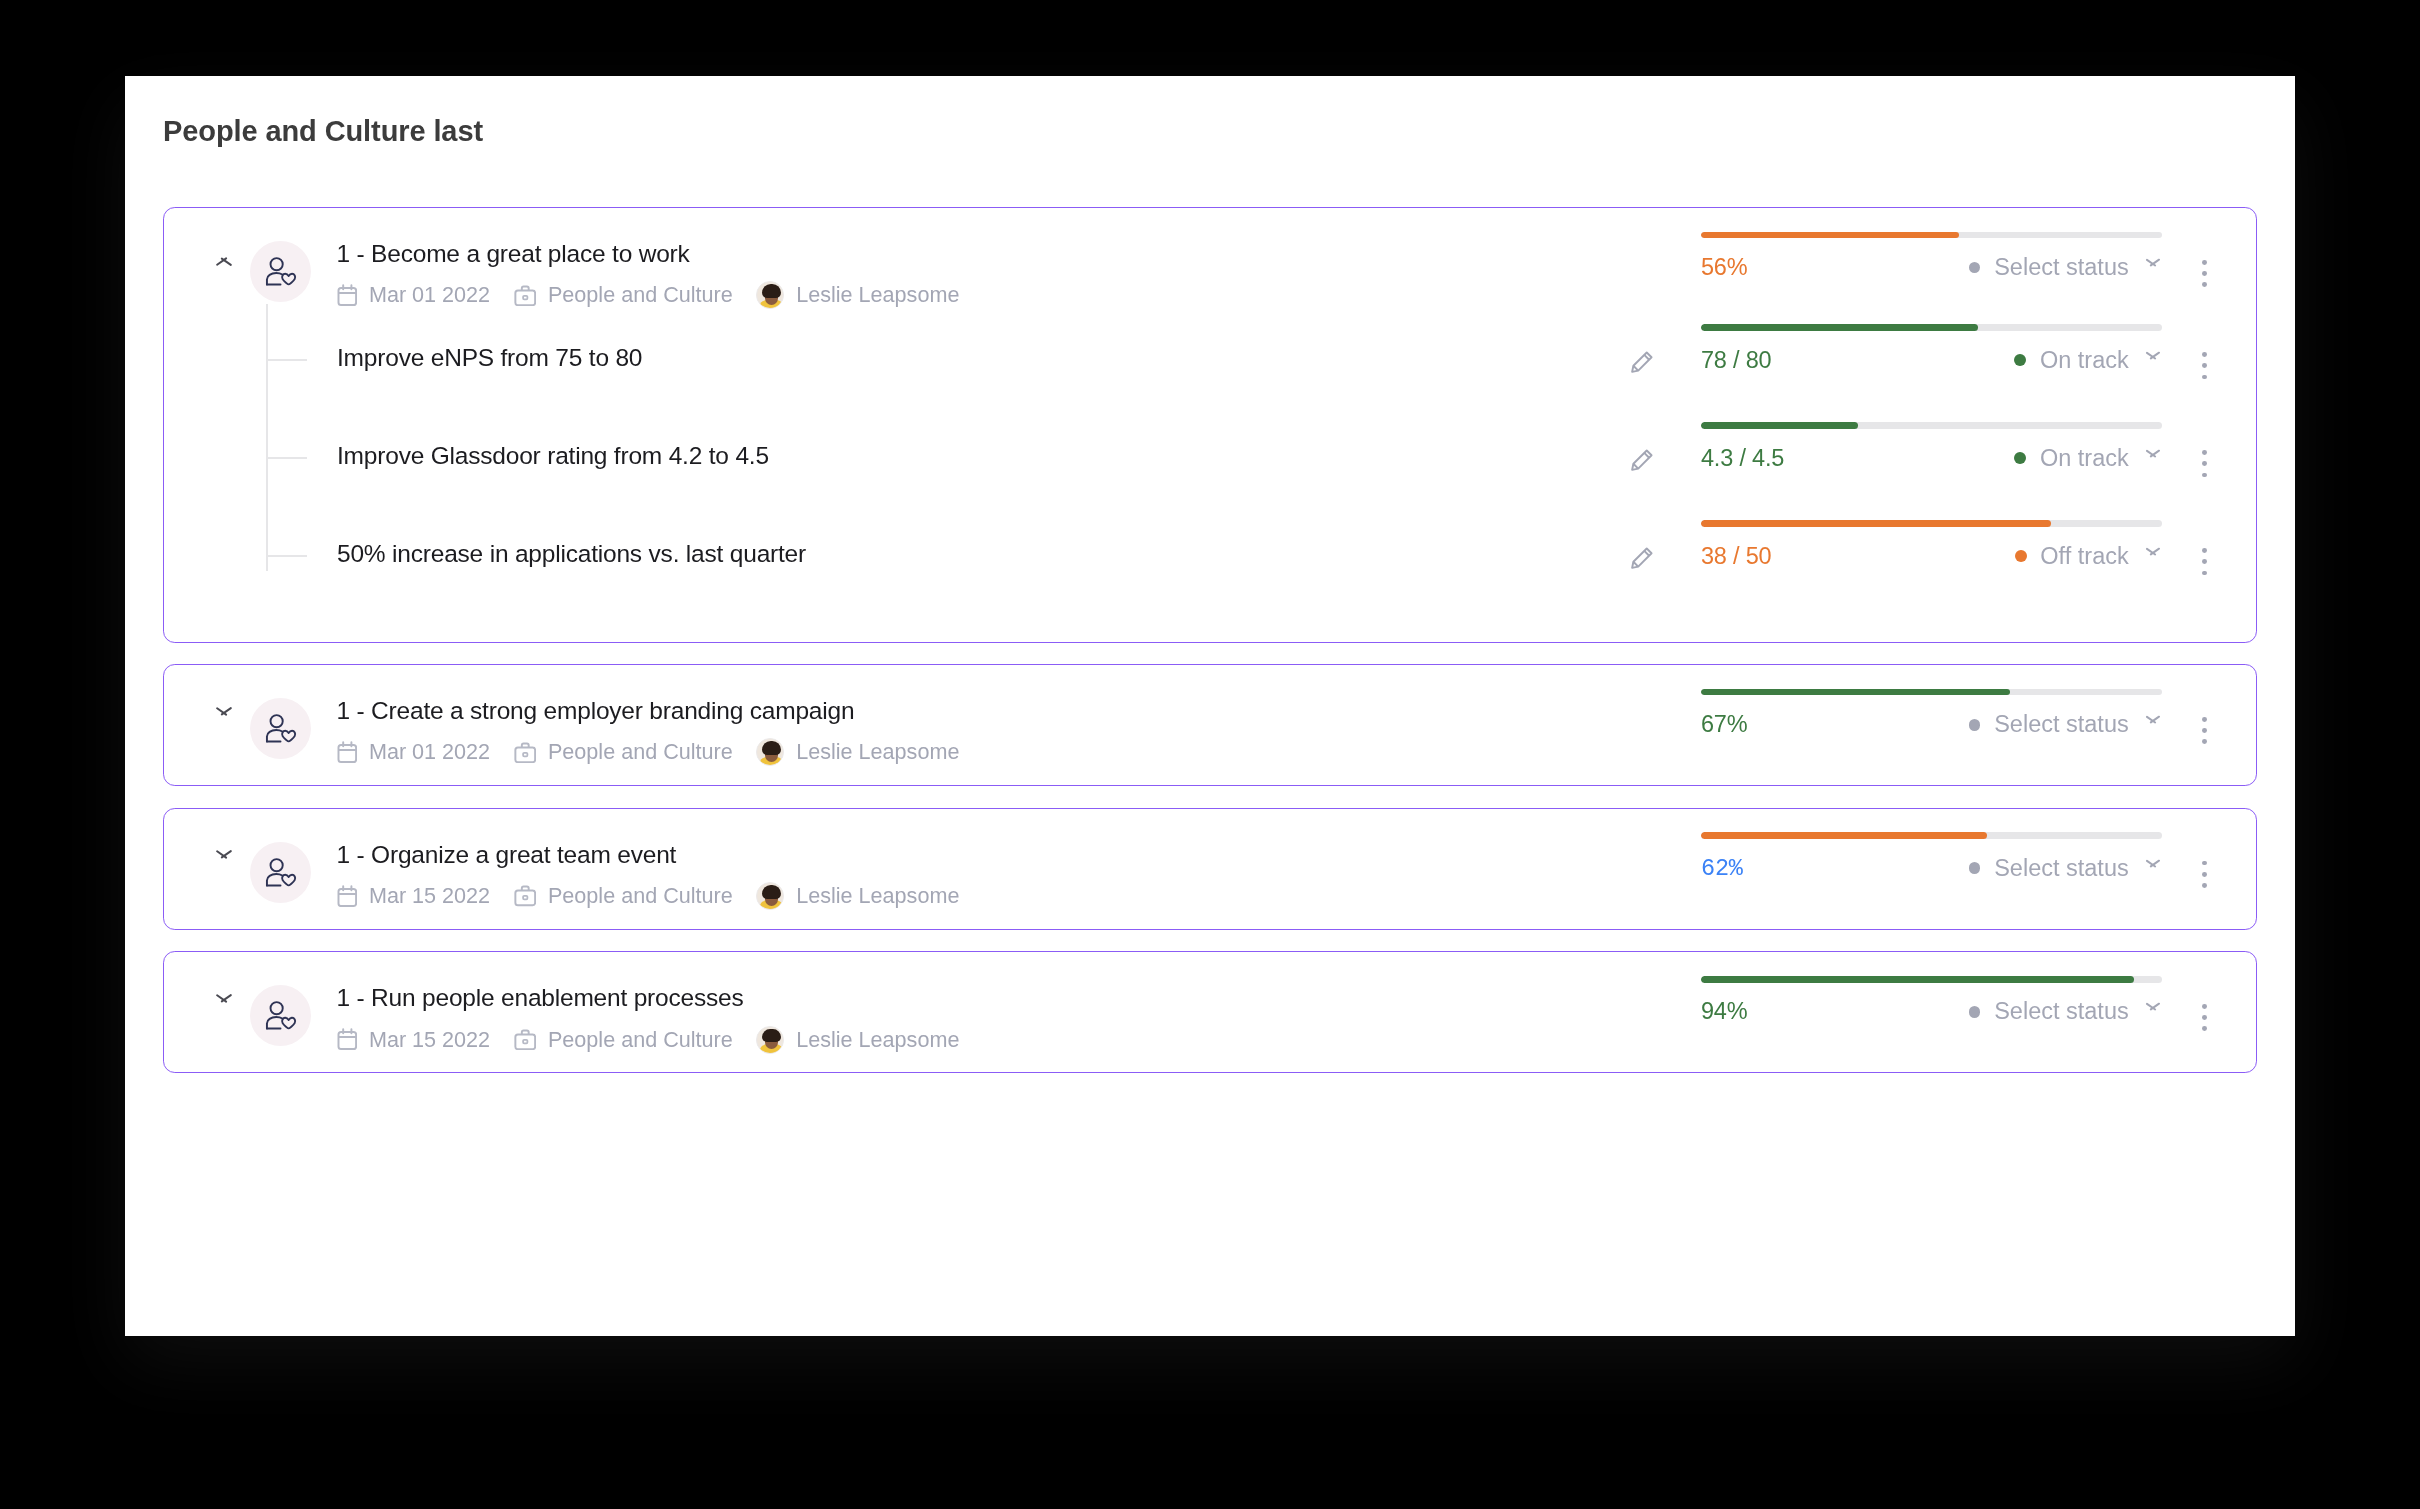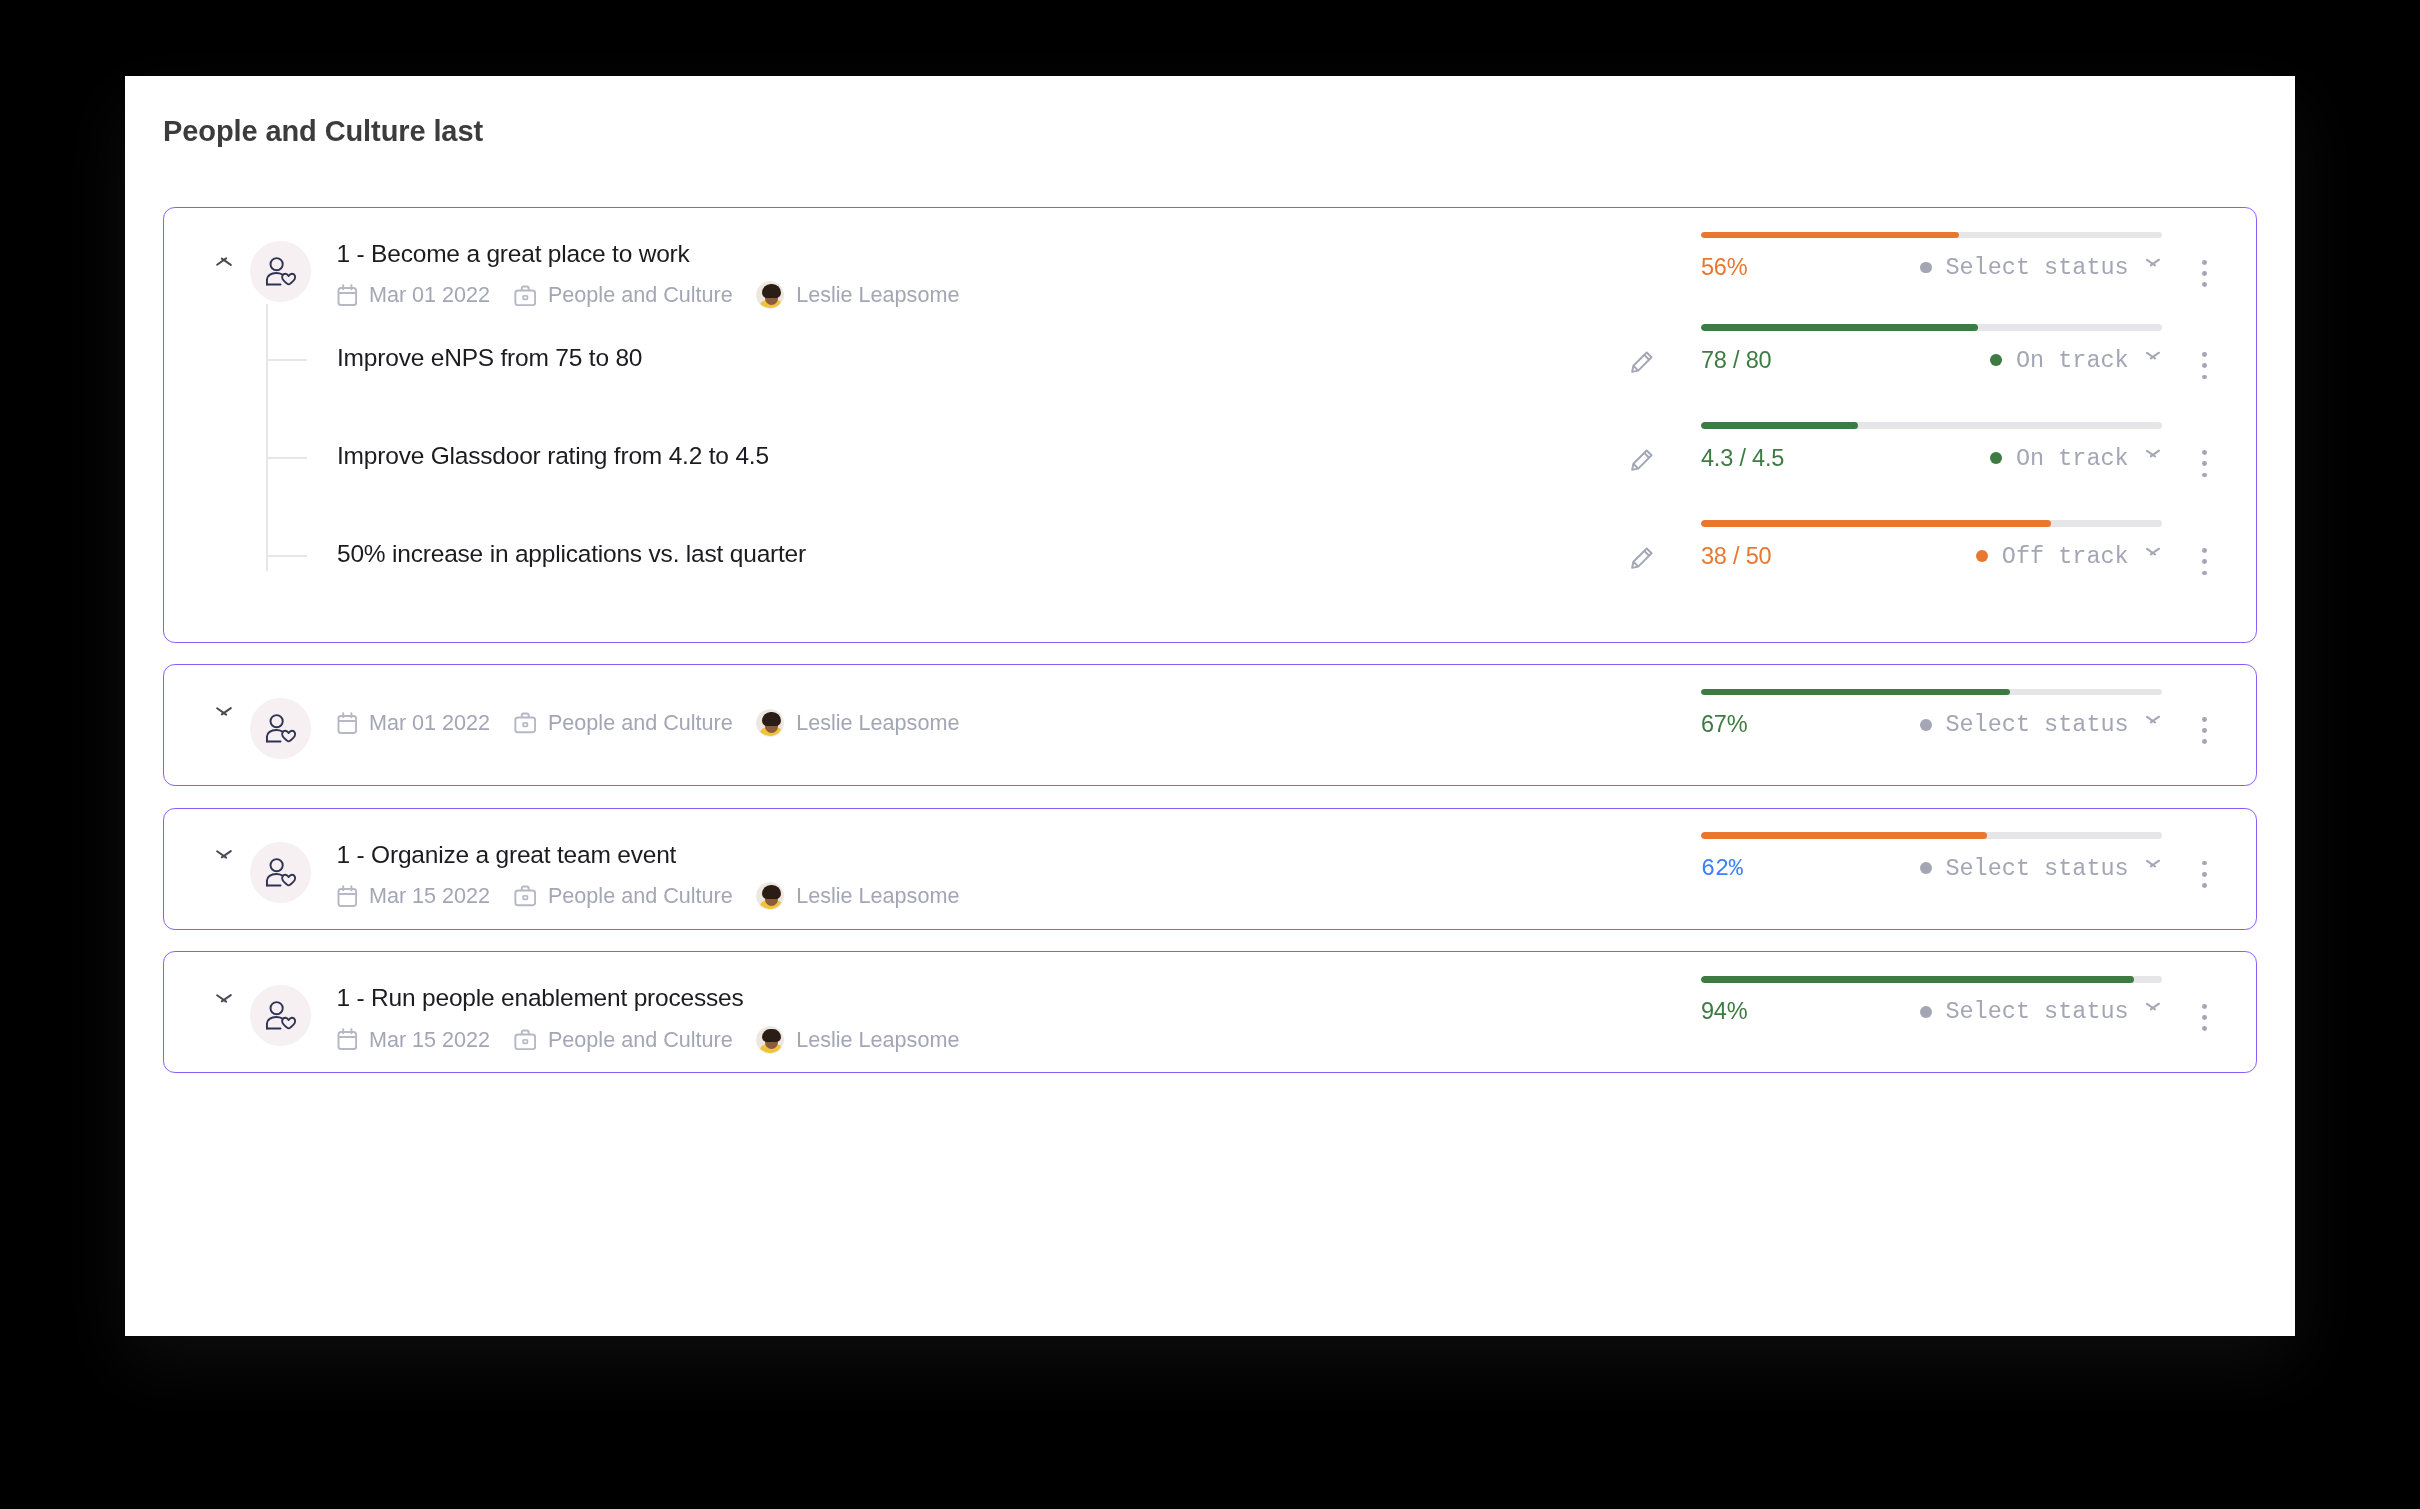--- a/index.html
+++ b/index.html
@@ -106,21 +106,21 @@
   .bar-track {
     height:6.9px; border-radius:3.9px; background:#e6e6e8; width:100%;
     position:relative; overflow:hidden;
   }
   .bar-fill { position:absolute; left:0; top:0; height:6.9px; border-radius:3.9px; }
   .prog-line {
     display:flex; align-items:center; margin-top:15.7px;
     font-size:23.5px; white-space:nowrap;
   }
   .prog-value { letter-spacing:-0.2px; }
-  .status-group { display:flex; align-items:center; margin-left:auto;font-family:Liberation Mono, monospace; }
+  .status-group { display:flex; align-items:center; margin-left:auto; }
   .status-dot { width:11.8px; height:11.8px; border-radius:50%; flex:0 0 auto; }
   .status-label { margin-left:13.7px; color:#a3a6b4; font-size:23.5px; }
   .status-caret { margin-left:15.7px; width:17.6px; height:10.8px; position:relative; }
   .status-caret::before, .status-caret::after {
     content:""; position:absolute; top:2.9px; width:11.8px; height:2px;
     background:#a3a6b4; border-radius:2px;
   }
   .status-caret::before { left:0;  transform:rotate(35deg);  transform-origin:right center; }
   .status-caret::after  { left:5.9px; transform:rotate(-35deg); transform-origin:left center; }
 
@@ -338,20 +338,21 @@
       <div class="goal-icon-wrap">
         <svg width="33" height="31" viewBox="0 0 34 32" fill="none">
           <circle cx="13" cy="8.5" r="6.3" stroke="#2e3354" stroke-width="2"></circle>
           <path d="M3 29.5v-5.2C3 20.3 7.2 17.6 12.6 17.6c2.4 0 4.6.5 6.3 1.5" stroke="#2e3354" stroke-width="2" stroke-linecap="round" stroke-linejoin="round"></path>
           <path d="M3 29.5h14" stroke="#2e3354" stroke-width="2" stroke-linecap="round"></path>
           <path d="M25.4 29.3c-.4 0-4.9-3-6.2-5.4-1.5-2.8.3-5.5 2.7-5.5 1.6 0 2.8 1.1 3.5 2.2.7-1.1 1.9-2.2 3.5-2.2 2.4 0 4.2 2.7 2.7 5.5-1.3 2.4-5.8 5.4-6.2 5.4z" stroke="#2e3354" stroke-width="2" stroke-linejoin="round"></path>
         </svg>
       </div>
 
       <div class="goal-text">
+        <div class="goal-title">1 - Create a strong employer branding campaign</div>
         <div class="goal-meta">
 
           <span class="meta-item">
             <span>
               <svg class="meta-icon" width="20.6" height="22.5" viewBox="0 0 21 23" fill="none">
                 <rect x="1.5" y="4" width="18" height="17.5" rx="2.6" stroke="#b6b9c5" stroke-width="2"></rect>
                 <path d="M1.5 9.2h18" stroke="#b6b9c5" stroke-width="2"></path>
                 <path d="M6.3 1.3v4M14.7 1.3v4" stroke="#b6b9c5" stroke-width="2" stroke-linecap="round"></path>
               </svg>
             </span>

